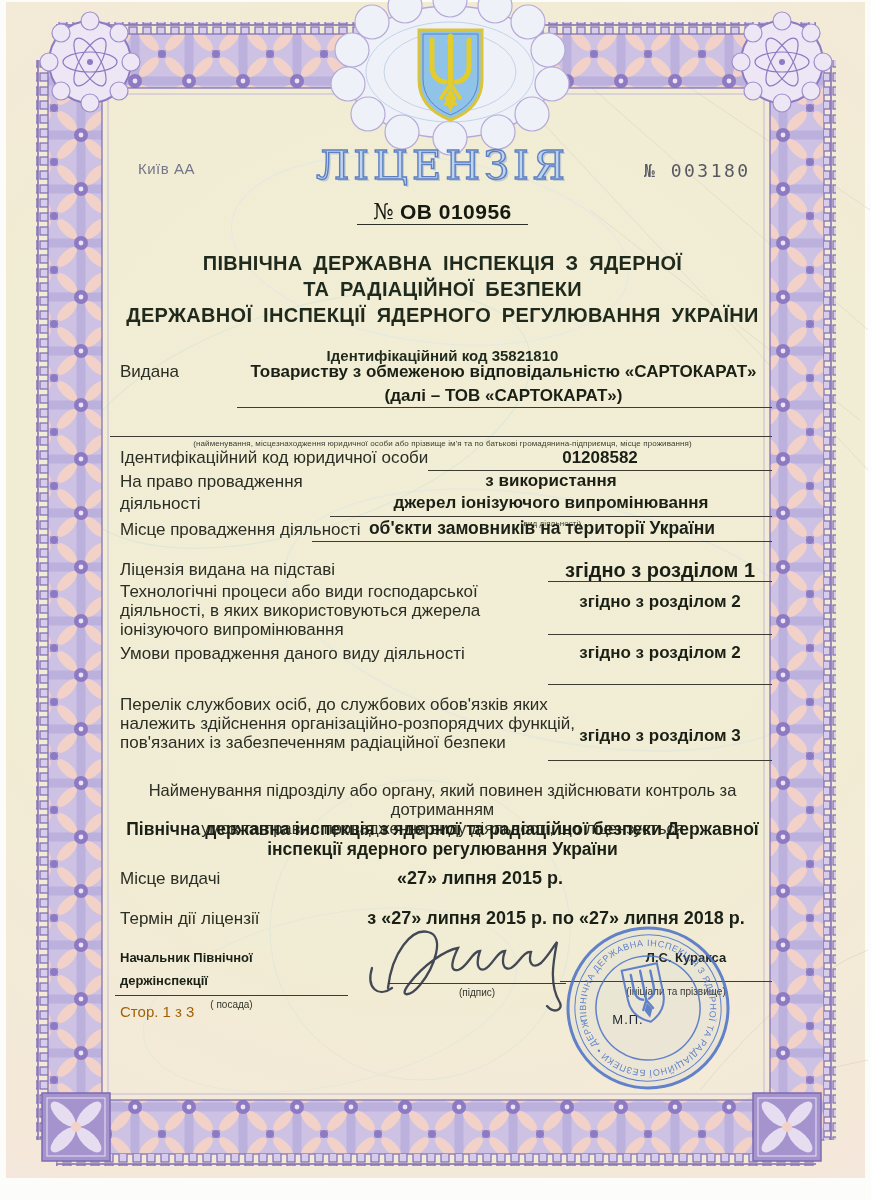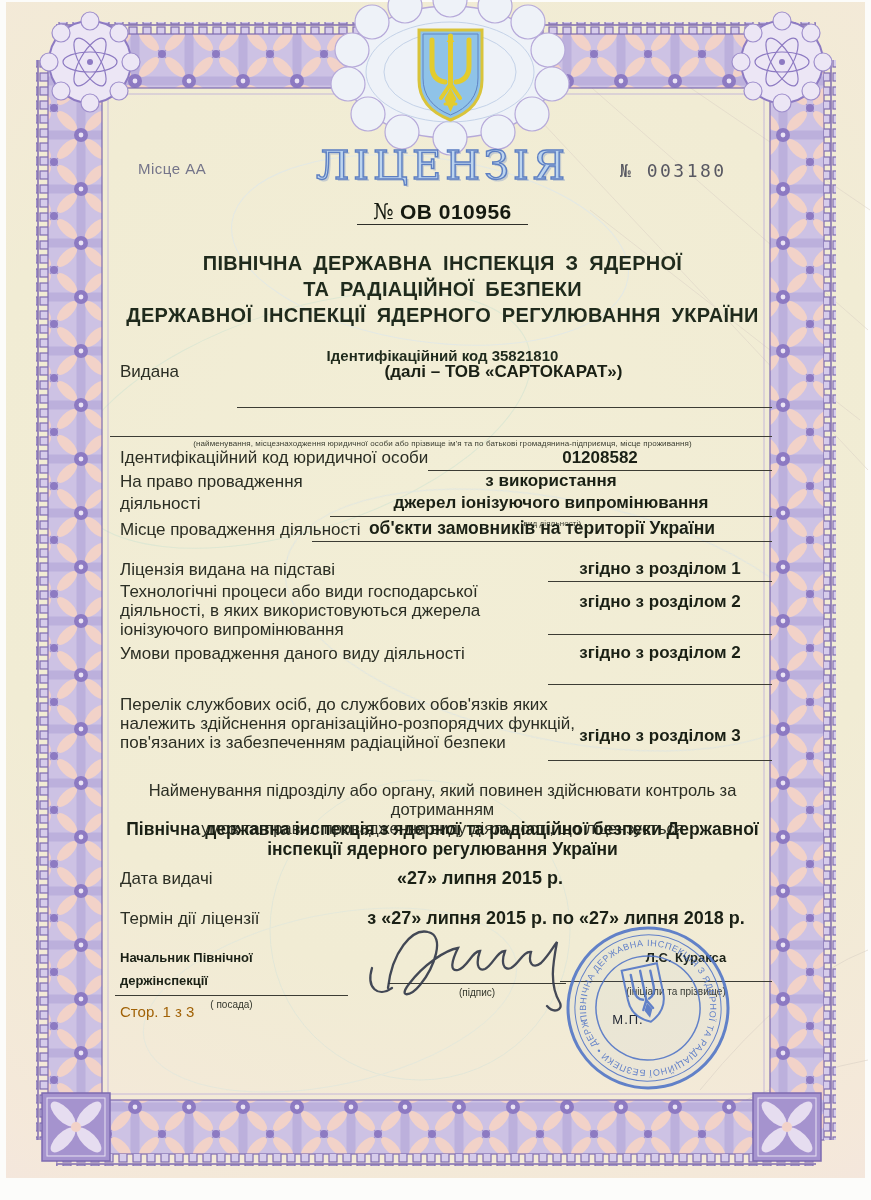--- a/index.html
+++ b/index.html
@@ -179,37 +179,38 @@
         <path d="M15 12 V38 Q15 52 28 54" stroke-width="5"></path>
         <path d="M52 12 V38 Q52 52 39 54" stroke-width="5"></path>
         <path d="M33.5 56 L24 70 M33.5 56 L43 70" stroke-width="4"></path>
         <path d="M28 76 H39" stroke-width="3"></path>
       </g>
       <path d="M33.5 60 L27.5 71 L33.5 84 L39.5 71 Z" fill="#e3cc2e"></path>
       <path d="M33.5 8 L29.5 14 H37.5 Z" fill="#e3cc2e"></path>
     </g>
   </svg>
 
-  <div class="abs seria" style="left:138px;top:160px;">Місце АА</div>
+  <div class="abs seria" style="left:138px;top:160px;">Київ АА</div>
   <div class="abs biglic" style="left:115px;width:655px;top:142px;text-align:center;">ЛІЦЕНЗІЯ</div>
-  <div class="abs formno" style="left:620px;top:160px;">№ 003180</div>
+  <div class="abs formno" style="left:644px;top:160px;">№ 003180</div>
 
   <div class="abs" style="left:115px;width:655px;top:199px;text-align:center;">
     <span class="licno"><span class="pfx">№</span>&nbsp;<span class="num">ОВ 010956</span></span>
   </div>
 
   <div class="abs head center" style="left:100px;width:685px;top:250px;">
     <div>ПІВНІЧНА ДЕРЖАВНА ІНСПЕКЦІЯ З ЯДЕРНОЇ</div>
     <div>ТА РАДІАЦІЙНОЇ БЕЗПЕКИ</div>
     <div>ДЕРЖАВНОЇ ІНСПЕКЦІЇ ЯДЕРНОГО РЕГУЛЮВАННЯ УКРАЇНИ</div>
   </div>
   <div class="abs idcode center" style="left:115px;width:655px;top:331px;margin-top:16px;">Ідентифікаційний код 35821810</div>
 
   <div class="abs lbl" style="left:120px;top:362px;">Видана</div>
   <div class="abs val" style="left:235px;width:537px;top:360px;font-size:17px;line-height:24px;">
+    <div>Товариству з обмеженою відповідальністю «САРТОКАРАТ»</div>
     <div>(далі – ТОВ «САРТОКАРАТ»)</div>
   </div>
   <div class="rule" style="left:237px;width:535px;top:407px;"></div>
   <div class="rule" style="left:110px;width:662px;top:436px;"></div>
   <div class="cap" style="left:115px;width:655px;top:439px;">(найменування, місцезнаходження юридичної особи або прізвище ім'я та по батькові громадянина-підприємця, місце проживання)</div>
 
   <div class="abs lbl" style="left:120px;top:448px;">Ідентифікаційний код юридичної особи</div>
   <div class="abs val" style="left:428px;width:344px;top:448px;font-size:17px;">01208582</div>
   <div class="rule" style="left:428px;width:344px;top:470px;"></div>
 
@@ -218,21 +219,21 @@
   <div class="abs val" style="left:330px;width:442px;top:471px;font-size:17px;">з використання</div>
   <div class="abs val" style="left:330px;width:442px;top:493px;font-size:17px;">джерел іонізуючого випромінювання</div>
   <div class="rule" style="left:330px;width:442px;top:516px;"></div>
   <div class="cap" style="left:330px;width:442px;top:519px;">(вид діяльності)</div>
 
   <div class="abs lbl" style="left:120px;top:520px;">Місце провадження діяльності</div>
   <div class="abs val" style="left:312px;width:460px;top:518px;font-size:17.5px;">об'єкти замовників на території  України</div>
   <div class="rule" style="left:312px;width:460px;top:541px;"></div>
 
   <div class="abs lbl" style="left:120px;top:560px;">Ліцензія видана на підставі</div>
-  <div class="abs val" style="left:548px;width:224px;top:559px;font-size:17px;">згідно з розділом 1</div>
+  <div class="abs val" style="left:548px;width:224px;top:559px;font-size:20px;">згідно з розділом 1</div>
   <div class="rule" style="left:548px;width:224px;top:581px;"></div>
 
   <div class="abs lbl" style="left:120px;top:582px;width:440px;line-height:19px;">Технологічні процеси або види господарської діяльності, в яких використовуються джерела іонізуючого випромінювання</div>
   <div class="abs val" style="left:548px;width:224px;top:592px;font-size:17px;">згідно з розділом 2</div>
   <div class="rule" style="left:548px;width:224px;top:634px;"></div>
 
   <div class="abs lbl" style="left:120px;top:644px;">Умови провадження даного виду діяльності</div>
   <div class="abs val" style="left:548px;width:224px;top:643px;font-size:17px;">згідно з розділом 2</div>
   <div class="rule" style="left:548px;width:224px;top:684px;"></div>
 
@@ -242,21 +243,21 @@
 
   <div class="abs center" style="left:108px;width:669px;top:781px;font-size:16.5px;line-height:19px;color:#2b2e24;">
     <div>Найменування підрозділу або органу, який повинен здійснювати контроль за дотриманням</div>
     <div>умов та правил провадження виду діяльності, що ліцензується</div>
   </div>
   <div class="abs center" style="left:108px;width:669px;top:819px;font-size:17.5px;line-height:20px;font-weight:bold;color:#1a2015;">
     <div>Північна державна інспекція з ядерної та радіаційної безпеки Державної</div>
     <div>інспекції ядерного регулювання України</div>
   </div>
 
-  <div class="abs lbl" style="left:120px;top:869px;">Дата видачі</div>
+  <div class="abs lbl" style="left:120px;top:869px;">Місце видачі</div>
   <div class="abs val" style="left:320px;width:320px;top:868px;font-size:18px;">«27» липня 2015 р.</div>
   <div class="abs lbl" style="left:120px;top:909px;">Термін дії ліцензії</div>
   <div class="abs val" style="left:340px;width:432px;top:908px;font-size:18px;">з «27» липня 2015 р. по «27» липня 2018 р.</div>
 
   <div class="abs bold17" style="left:120px;top:946px;line-height:23px;">
     <div>Начальник Північної</div>
     <div>держінспекції</div>
   </div>
   <div class="rule" style="left:115px;width:233px;top:995px;"></div>
   <div class="capm" style="left:115px;width:233px;top:999px;">( посада)</div>

